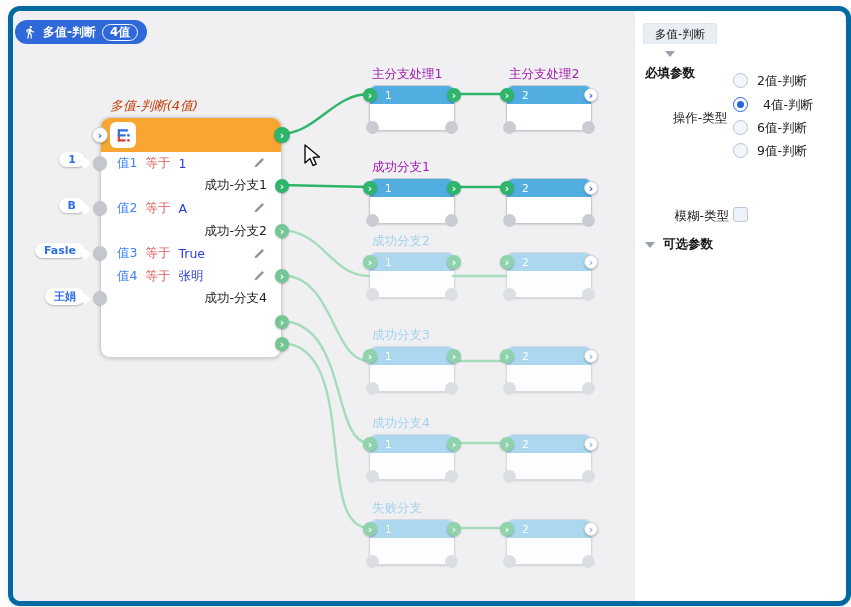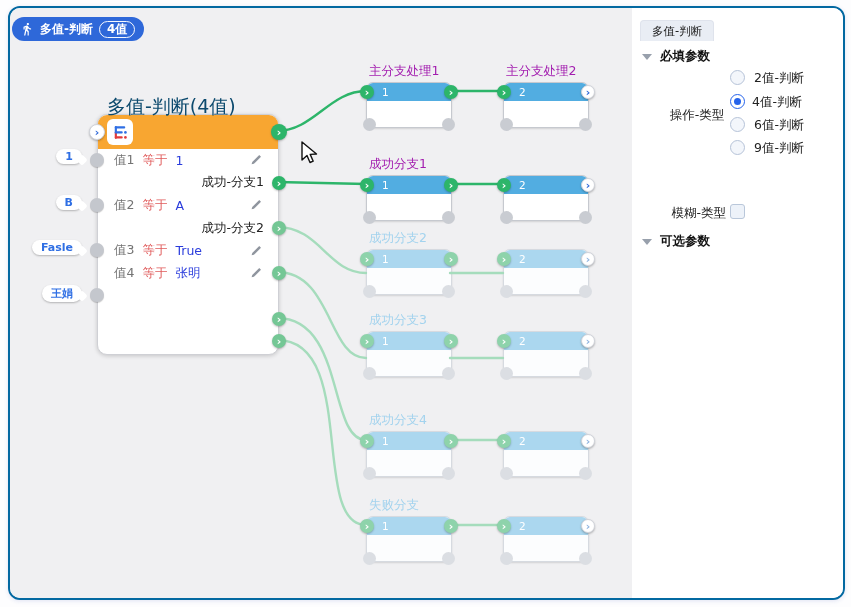--- a/index.html
+++ b/index.html
@@ -1,41 +1,41 @@
 <!DOCTYPE html>
 <html><head>
 <meta charset="utf-8">
 <style>
   html,body{margin:0;padding:0;}
   body{width:851px;height:607px;position:relative;background:#fdfdfe;
        font-family:"DejaVu Sans","Liberation Sans",sans-serif;overflow:hidden;}
   
   .frame{position:absolute;left:8px;top:6px;width:833px;height:590px;
-         border:2px solid #0369a1;border-radius:12px;background:#fff;
+         border:5px solid #0369a1;border-radius:12px;background:#fff;
          box-shadow:0 1px 4px rgba(60,80,180,.15);}
   .canvas{position:absolute;left:0;top:0;width:622px;height:100%;
           background:#f0f0f2;border-right:1px solid #d9dde6;border-radius:10px 0 0 10px;}
   .panel{position:absolute;left:622px;top:0;right:0;bottom:0;background:#fff;border-radius:0 10px 10px 0;}
 
   
   .hbadge{position:absolute;left:2px;top:9px;height:24px;display:flex;align-items:center;gap:6px;
           background:#2e68d9;border-radius:13px;padding:0 9px 0 8px;color:#fff;z-index:30;}
   .hbadge .ttl{font-size:12px;font-weight:bold;}
   .hbadge .pill{border:1.5px solid rgba(255,255,255,.95);border-radius:9px;padding:0 7px;
                 font-size:12px;font-weight:bold;line-height:15px;}
 
   
-  .node-title{position:absolute;left:97px;top:86px;font-size:19px;color:#0c4a6e;z-index:6;}
+  .node-title{position:absolute;left:97px;top:86px;font-size:13px;color:#c2410c;z-index:6;font-style:italic;}
   .main-node{position:absolute;left:87px;top:106px;width:180px;height:239px;background:#fff;
              border:1px solid #cfd0d5;border-radius:10px;box-shadow:0 1px 4px rgba(0,0,0,.18);z-index:5;}
   .mhead{height:34px;background:#f8a631;border-radius:9px 9px 0 0;display:flex;align-items:center;padding-left:9px;}
   .micon{width:26px;height:26px;background:#fff;border-radius:6px;display:flex;align-items:center;justify-content:center;}
   .mbody{position:absolute;left:0;top:34px;right:0;bottom:0;}
   .mrow{height:22.6px;display:flex;align-items:center;font-size:12.5px;padding:0 16px;box-sizing:border-box;}
-  .mrow .nm{color:#737373;margin-right:8px;}
+  .mrow .nm{color:#3b82f6;margin-right:8px;}
   .mrow .op{color:#e05c5c;margin-right:8px;}
   .mrow .val{color:#2a3cdc;}
   .mrow .pencil{margin-left:auto;}
   .mrow.branch{justify-content:flex-end;color:#222;padding-right:14px;}
 
   
   .cport{position:absolute;width:14px;height:14px;border-radius:50%;display:flex;align-items:center;
          justify-content:center;color:#fff;font-weight:bold;font-size:11px;line-height:1;
          box-shadow:0 1px 2px rgba(0,0,0,.25);z-index:8;}
   .cport.big{width:16px;height:16px;}
@@ -176,20 +176,23 @@
             </svg>
         </div>
         <div class="mrow cond">
           <span class="nm">值4</span>
           <span class="op">等于</span>
           <span class="val">张明</span>
           <svg class="pencil" width="12" height="12" viewBox="0 0 14 14">
               <path fill="#8f959e" d="M10.8 1.2l2 2-8.2 8.2-2.7.7.7-2.7z"></path>
             </svg>
         </div>
+        <div class="mrow branch">
+            <span>成功-分支4</span>
+          </div>
       </div>
 
       <span class="cport big white" style="left:-9px;top:9px;">›</span>
       <span class="cport big green" style="right:-9px;top:9px;">›</span>
       <span class="gport" style="left:-8px;top:38px;"></span>
       <span class="gport" style="left:-8px;top:83px;"></span>
       <span class="gport" style="left:-8px;top:128px;"></span>
       <span class="gport" style="left:-8px;top:173px;"></span>
       <span class="cport green" style="right:-8px;top:61px;">›</span>
       <span class="cport palegreen" style="right:-8px;top:106px;">›</span>
@@ -251,21 +254,21 @@
       </div>
       <div class="bnode n2">
         <div class="bhead">2</div>
         <span class="cport green pl">›</span>
         <span class="cport white pr">›</span>
         <span class="bport l"></span>
           <span class="bport r"></span>
       </div>
     </div>
 
-    <div class="bgroup inactive" style="top:304px;">
+    <div class="bgroup inactive" style="top:316px;">
       <div class="blabel">成功分支3</div>
       <div class="bnode n1">
         <div class="bhead">1</div>
         <span class="cport green pl">›</span>
         <span class="cport green pr">›</span>
         <span class="bport l"></span>
           <span class="bport r"></span>
       </div>
       <div class="bnode n2">
         <div class="bhead">2</div>
@@ -313,31 +316,31 @@
     </div>
 
     <svg class="cursor" style="left:288px;top:133px;" width="22" height="24" viewBox="0 0 22 24">
       <path d="M4 1 L4 19 L9 14.5 L12 21.5 L15.2 20.2 L12.2 13.4 L18.5 13 Z" fill="#fff" stroke="#111" stroke-width="1.4" stroke-linejoin="round"></path>
     </svg>
   </div>
 
   <div class="panel">
     <div class="tab">多值-判断</div>
 
-    <div class="sec" style="left:10px;top:40px;">
+    <div class="sec" style="left:10px;top:40px;flex-direction:column;">
       <span class="tri"></span>
       <span class="st">必填参数</span>
     </div>
 
     <div class="plabel" style="left:36px;top:99px;width:58px;text-align:center;">操作-类型</div>
 
     <span class="radio" style="left:98px;top:62px;"></span>
     <div class="rlabel" style="left:122px;top:62px;">2值-判断</div>
     <span class="radio on" style="left:98px;top:86px;"></span>
-    <div class="rlabel" style="left:120px;top:86px;">4值-判断</div>
+    <div class="rlabel" style="left:128px;top:86px;">4值-判断</div>
     <span class="radio" style="left:98px;top:109px;"></span>
     <div class="rlabel" style="left:122px;top:109px;">6值-判断</div>
     <span class="radio" style="left:98px;top:132px;"></span>
     <div class="rlabel" style="left:122px;top:132px;">9值-判断</div>
 
     <div class="sec" style="left:10px;top:177px;margin-top:48px;">
       <span class="tri"></span>
       <span class="st">可选参数</span>
     </div>
 

